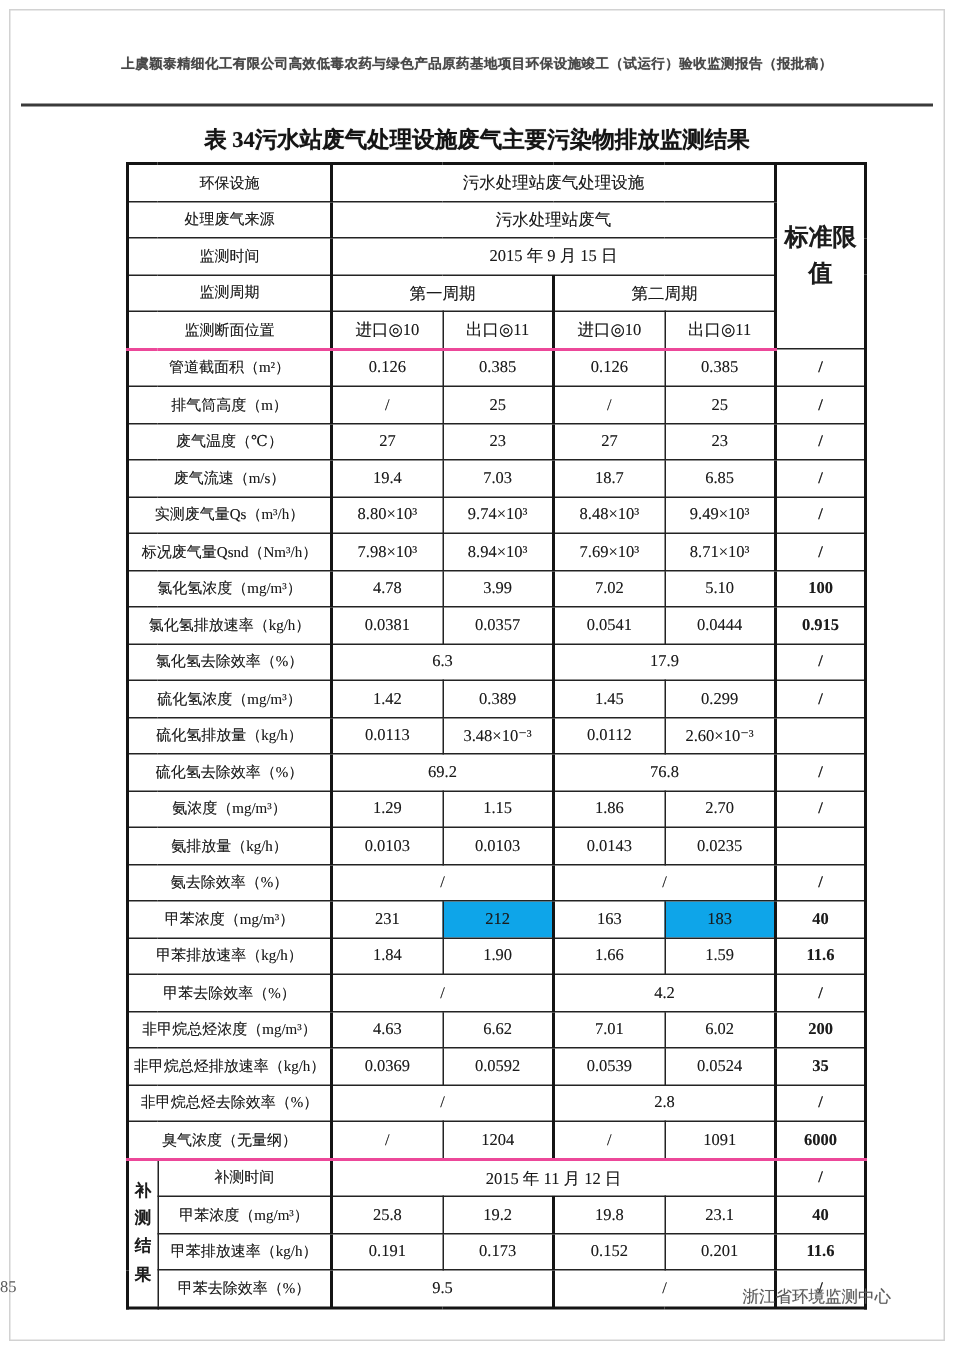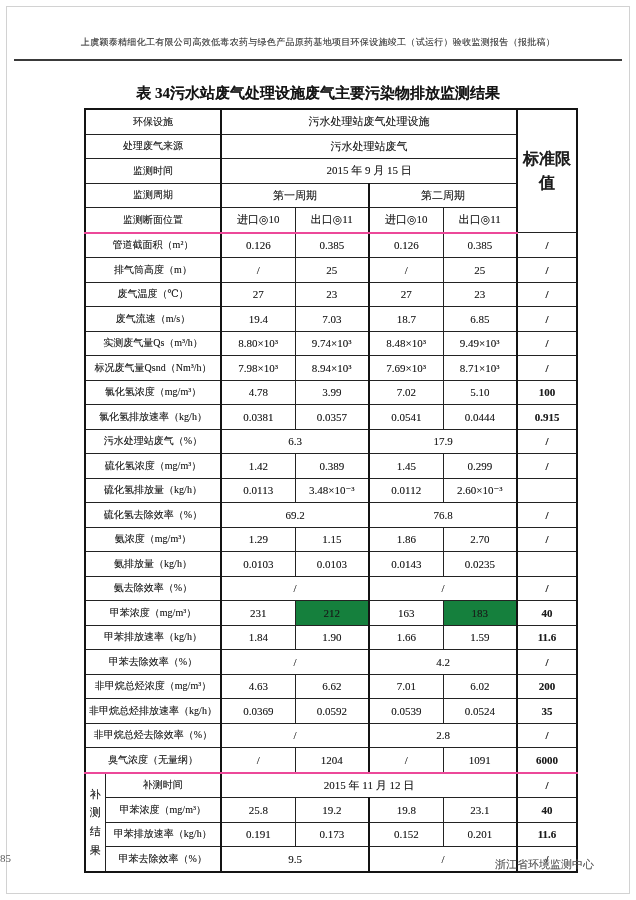--- a/index.html
+++ b/index.html
@@ -8,45 +8,46 @@
     font-family:"Liberation Serif","DejaVu Serif",serif;color:#1c1c1c;
     overflow:hidden;
   }
   .page-frame{
     position:absolute;top:6px;left:6px;right:6px;bottom:6px;
     border:1px solid #d2d2d2;pointer-events:none;
   }
   .report-header{
     position:absolute;top:36px;left:14px;right:14px;
     text-align:center;font-size:9px;color:#474747;
-    padding-bottom:10px;border-bottom:2px solid #3a3a3a;
+    padding-bottom:20px;border-bottom:2px solid #3a3a3a;
     letter-spacing:.3px;white-space:nowrap;overflow:hidden;
     text-shadow:0 0 .5px rgba(0,0,0,.45);
+    font-weight:bold;
   }
   .table-title{
     position:absolute;top:84px;left:0;width:100%;text-align:center;
     font-weight:bold;font-size:15px;color:#141414;
     text-shadow:0 0 .5px rgba(0,0,0,.5);
   }
   .table-title .tno{}
   .tbl-wrap{position:absolute;top:108px;left:84px;}
   table{border-collapse:collapse;table-layout:fixed;width:492px;
     border:2px solid #141414;padding-left:27px;}
   td{
     border:1px solid #232323;text-align:center;vertical-align:middle;
     height:21.5px;font-size:11px;padding:1px 2px;
     text-shadow:0 0 .4px rgba(0,0,0,.4);
   }
   td.lab{font-size:10px;}
-  td.vlab{font-size:11px;font-weight:normal;word-break:break-all;
+  td.vlab{font-size:11px;font-weight:bold;word-break:break-all;
     line-height:1.7;padding:2px 1px;}
   td.limhead{font-weight:bold;font-size:16px;line-height:1.5;}
   td.lim{font-weight:bold;font-size:11px;}
   td.bR{border-right:2px solid #141414;}
-  td.sh{background:#15803d;}
+  td.sh{background:#0ea5e9;}
   tr.hB td{border-bottom:2px solid #ec4899;}
   .footer-page{
     position:absolute;bottom:36px;left:0;width:100%;text-align:left;
     font-size:11px;color:#5a5a5a;
   }
   .footer-org{
     position:absolute;bottom:28px;right:42px;font-size:11px;color:#5a5a5a;
     text-shadow:0 0 .5px rgba(0,0,0,.3);
   }
 </style>
@@ -156,21 +157,21 @@
         </tr>
         <tr>
           <td colspan="2" class="lab bR">氯化氢排放速率（kg/h）</td>
           <td class="val">0.0381</td>
           <td class="val bR">0.0357</td>
           <td class="val">0.0541</td>
           <td class="val bR">0.0444</td>
           <td class="lim">0.915</td>
         </tr>
         <tr>
-          <td colspan="2" class="lab bR">污水处理站废气（%）</td>
+          <td colspan="2" class="lab bR">氯化氢去除效率（%）</td>
           <td colspan="2" class="val bR">6.3</td>
           <td colspan="2" class="val bR">17.9</td>
           <td class="lim">/</td>
         </tr>
         <tr>
           <td colspan="2" class="lab bR">硫化氢浓度（mg/m³）</td>
           <td class="val">1.42</td>
           <td class="val bR">0.389</td>
           <td class="val">1.45</td>
           <td class="val bR">0.299</td>

